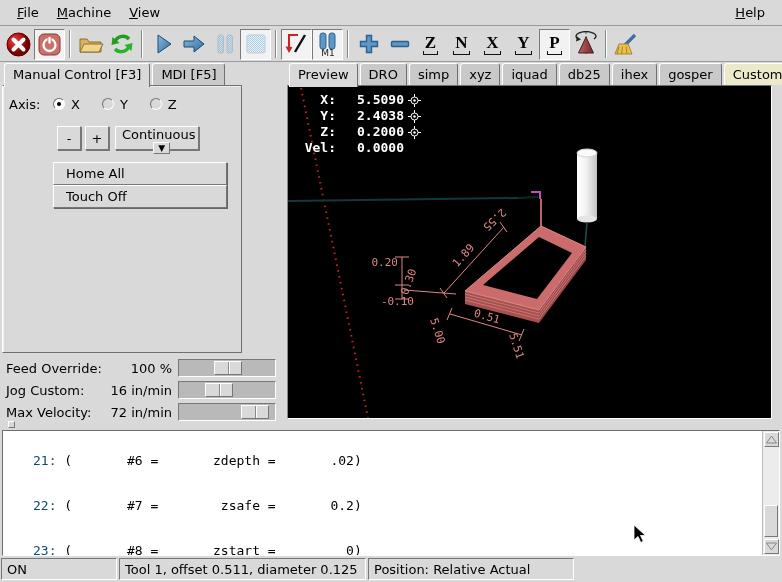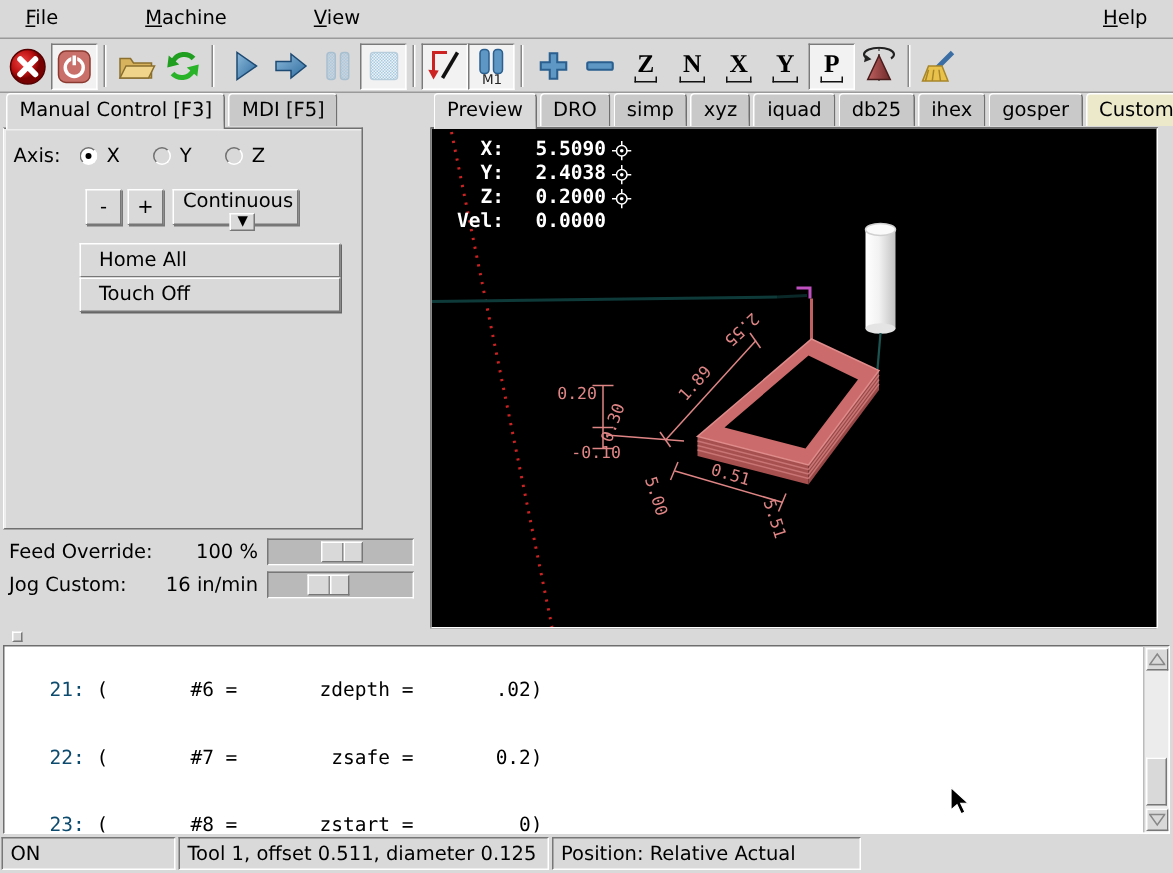--- a/index.html
+++ b/index.html
@@ -5,36 +5,36 @@
   * { margin:0; padding:0; box-sizing:border-box; }
   html,body { width:782px; height:582px; overflow:hidden; }
   body { font-family:"DejaVu Sans","Liberation Sans",sans-serif; font-size:13px; background:#d9d9d9; color:#000; }
   #app { position:absolute; width:782px; height:582px; background:#d9d9d9; }
 
   
   .raised { border-top:1px solid #ffffff; border-left:1px solid #ffffff; border-right:1px solid #777777; border-bottom:1px solid #777777; }
   .sunken { border-top:1px solid #777777; border-left:1px solid #777777; border-right:1px solid #ffffff; border-bottom:1px solid #ffffff; }
 
   
-  .menubar { position:absolute; top:0; left:0; right:0; height:26px; display:flex; align-items:center; padding:0 8px; border-bottom:1px solid #9a9a9a; background:#d9d9d9;gap:40px; }
+  .menubar { position:absolute; top:0; left:0; right:0; height:26px; display:flex; align-items:center; padding:0 8px; border-bottom:1px solid #9a9a9a; background:#d9d9d9; }
   .menu-item { padding:3px 9px; cursor:default; }
   .menu-item::first-letter { text-decoration:underline; }
   .menu-spacer { flex:1; }
 
   
   .toolbar { position:absolute; top:27px; left:0; right:0; height:35px; display:flex; align-items:center; padding:1px 3px; border-bottom:1px solid #9a9a9a; background:#d9d9d9; }
   .tbtn { width:31px; height:31px; display:flex; align-items:center; justify-content:center; position:relative; border:1px solid transparent; }
   .tbtn.pressed { background:#f2f2f2; border-top:1px solid #7a7a7a; border-left:1px solid #7a7a7a; border-right:1px solid #ffffff; border-bottom:1px solid #ffffff; }
   .tsep { width:2px; height:28px; margin:0 4px; border-left:1px solid #888; border-right:1px solid #fff; }
   .viewletter { font-family:"Liberation Serif","DejaVu Serif",serif; font-weight:bold; font-size:17px; line-height:17px; position:relative; padding:0 2px 4px 2px; }
   .viewletter .ul { position:absolute; left:0; right:0; bottom:0; height:4px; border-bottom:1px solid #111; border-left:1px solid #111; border-right:1px solid #111; }
 
   
   .left-nb { position:absolute; top:62px; left:0px; width:285px; height:366px; }
-  .tabs { position:relative; height:24px; display:flex; align-items:flex-start; padding-left:4px; z-index:2; }
+  .tabs { position:relative; height:24px; display:flex; align-items:center; padding-left:4px; z-index:2; }
   .tab { padding:3px 8px 3px 8px; border-top:1px solid #fff; border-left:1px solid #fff; border-right:1px solid #707070; background:#c9c9c9; margin-right:2px; border-radius:3px 3px 0 0; white-space:nowrap; position:relative; }
   .tab.active { background:#d9d9d9; padding-bottom:5px; margin-bottom:-1px; z-index:3; }
   .tab.custom { background:#ece9cb; }
   .leftframe { position:absolute; top:23px; left:2px; width:240px; height:268px; border-top:1px solid #707070; border-left:1px solid #fff; border-right:1px solid #707070; border-bottom:1px solid #707070; box-shadow:inset 1px 1px 0 #eee; background:#d9d9d9; padding:8px 6px; z-index:1; }
   .axisrow { display:flex; align-items:center; height:20px; }
   .axisrow .axlabel { width:44px; }
   .radio { width:12px; height:12px; border-radius:50%; background:#d9d9d9; border-top:1px solid #707070; border-left:1px solid #707070; border-right:1px solid #fff; border-bottom:1px solid #fff; display:inline-block; position:relative; margin-right:6px; }
   .radio.sel { background:#ffffff; }
   .radio.sel::after { content:""; position:absolute; left:3px; top:3px; width:4px; height:4px; border-radius:50%; background:#000; }
   .axopt { display:flex; align-items:center; margin-right:22px; }
@@ -285,20 +285,27 @@
         <span class="svalue">100 %</span>
         <div class="trough sunken">
             <div class="handle raised h-feed"></div>
           </div>
       </div>
       <div class="srow">
         <span class="slabel">Jog Custom:</span>
         <span class="svalue">16 in/min</span>
         <div class="trough sunken">
             <div class="handle raised h-jog"></div>
+          </div>
+      </div>
+      <div class="srow">
+        <span class="slabel">Max Velocity:</span>
+        <span class="svalue">72 in/min</span>
+        <div class="trough sunken">
+            <div class="handle raised h-max"></div>
           </div>
       </div>
     </div>
   </div>
 
   <div class="right-nb">
     <div class="tabs">
       <div class="tab active">Preview</div>
       <div class="tab">DRO</div>
       <div class="tab">simp</div>

